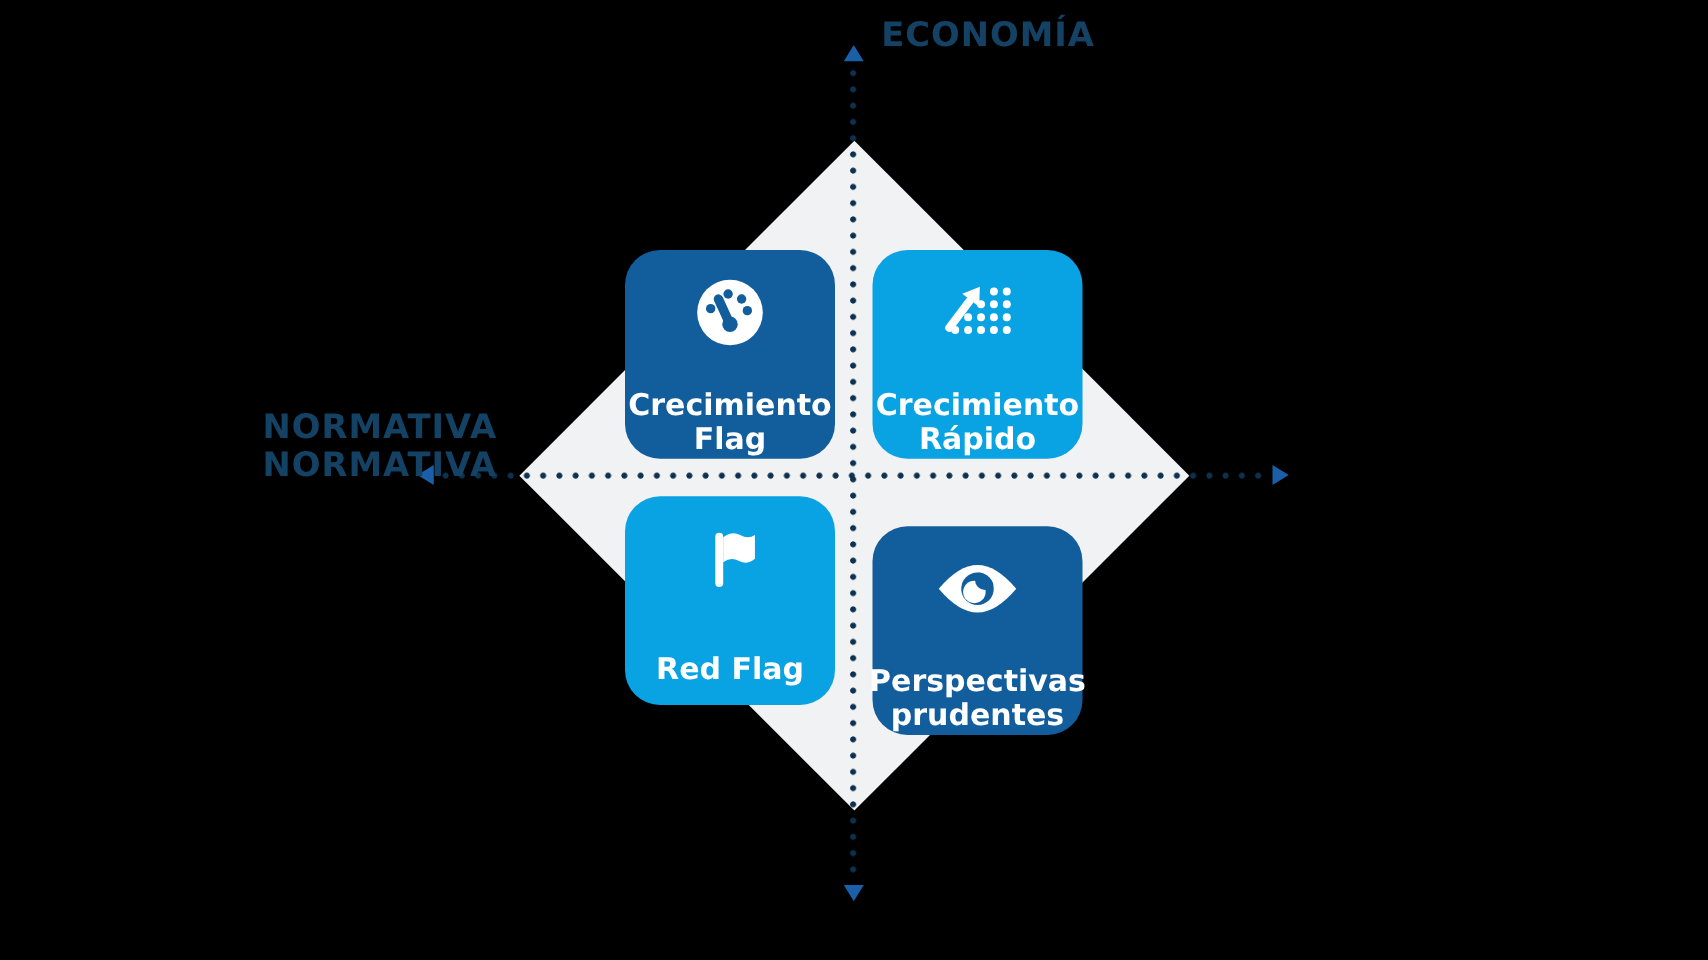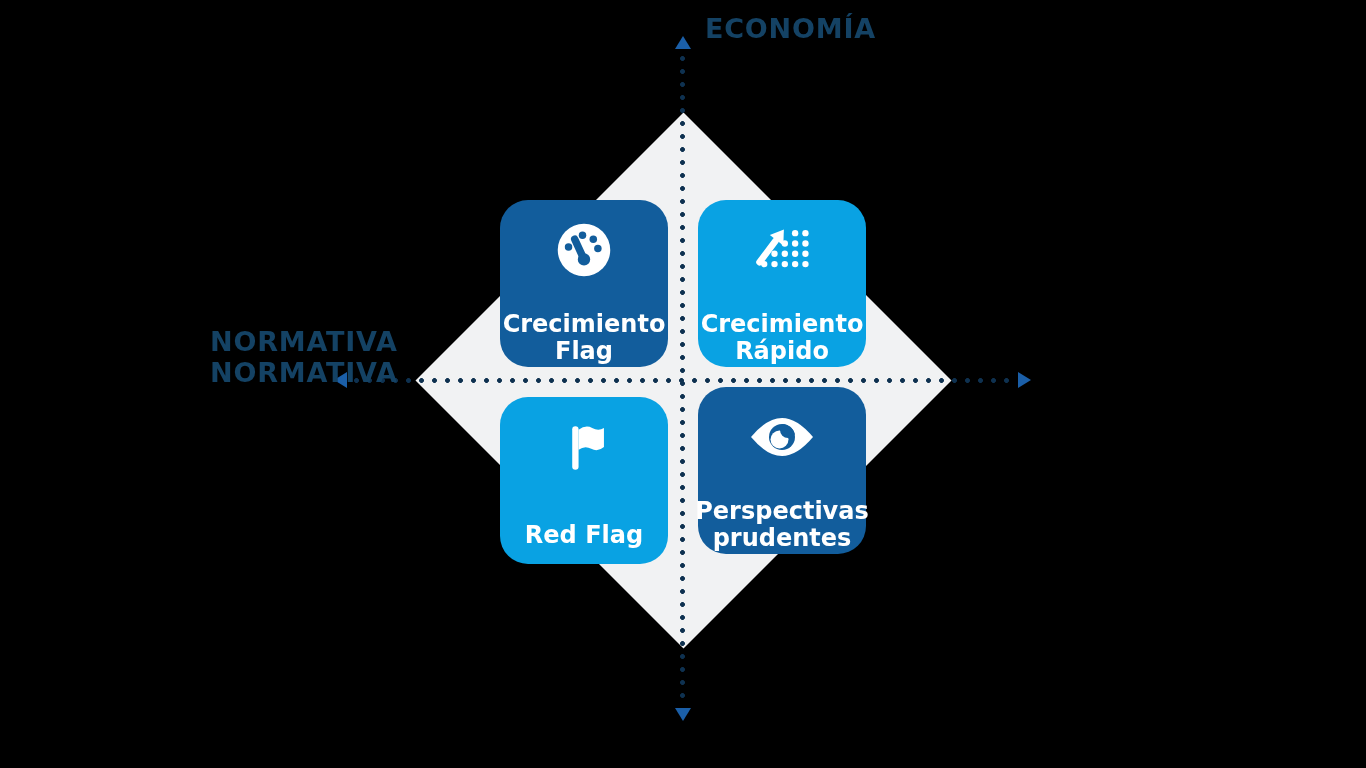--- a/index.html
+++ b/index.html
@@ -46,21 +46,21 @@
   .card{
     position:absolute;width:168px;height:167px;border-radius:28px;
     display:flex;flex-direction:column;align-items:center;
     color:#ffffff;
   }
   .card-dark{background:#125d9c;}
   .card-light{background:#09a2e3;}
   .card-tl{left:500px;top:200px;}
   .card-tr{left:698px;top:200px;}
   .card-bl{left:500px;top:397px;}
-  .card-br{left:698px;top:387px;}
+  .card-br{left:698px;top:421px;}
   .card .icon-box{
     height:66px;margin-top:17px;display:flex;align-items:center;justify-content:center;
   }
   .card .label-box{
     height:58px;margin-top:27px;display:flex;flex-direction:column;
     align-items:center;justify-content:center;
     font-weight:700;font-size:24px;line-height:27px;text-align:right;
   }
 </style>
 </head>

